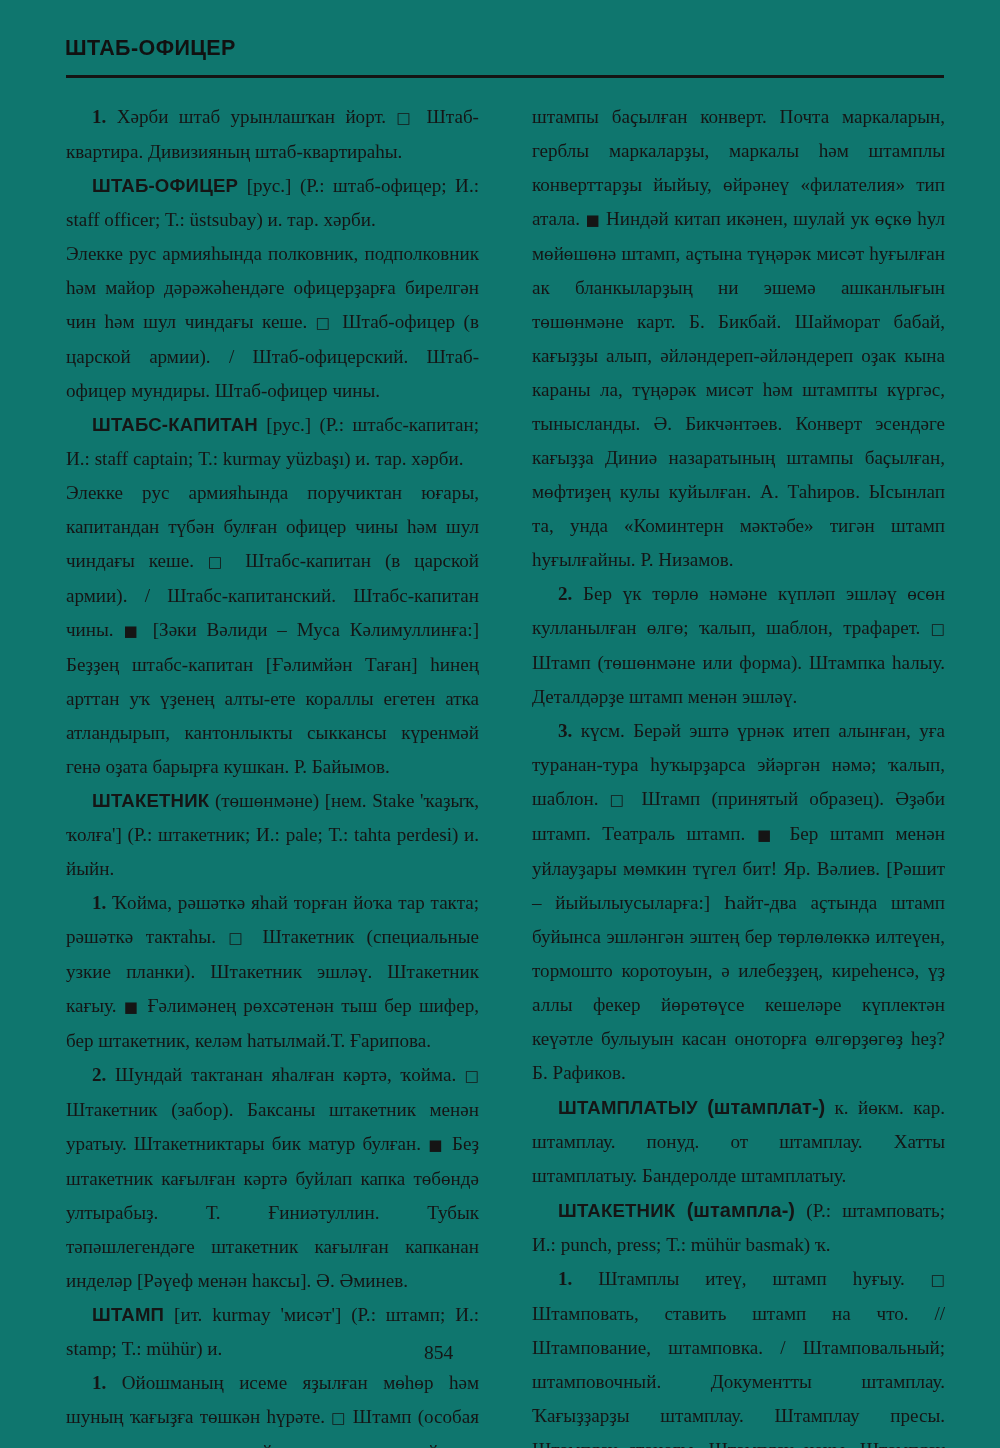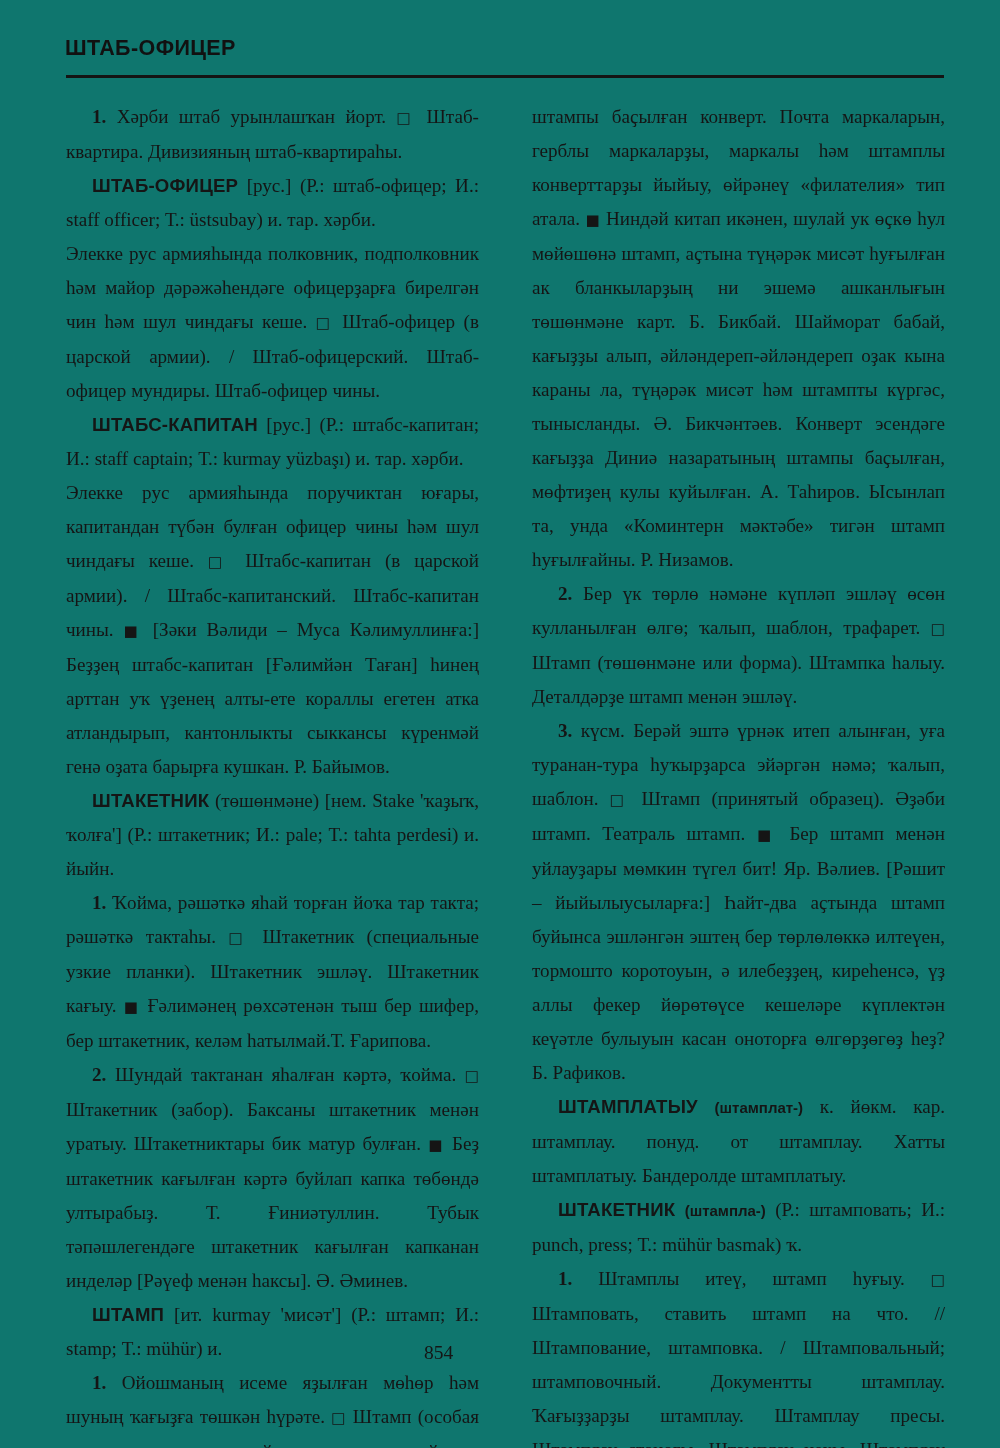--- a/index.html
+++ b/index.html
@@ -70,21 +70,21 @@
   
   .hw {
     font-weight: bold;
     letter-spacing: 0.2px;
     font-family: "Liberation Sans", "DejaVu Sans", sans-serif;
     font-size: 18.6px;
   }
   .hw-form {
     font-weight: bold;
     font-family: "Liberation Sans", "DejaVu Sans", sans-serif;
-    font-size: 15px;
+    font-size: 20px;
   }
   .it { }
   .sense { font-weight: bold; }
   .pageno {
     position: absolute;
     left: 0;
     top: 1342px;
     width: 877px;
     text-align: center;
     font-size: 19.5px;

